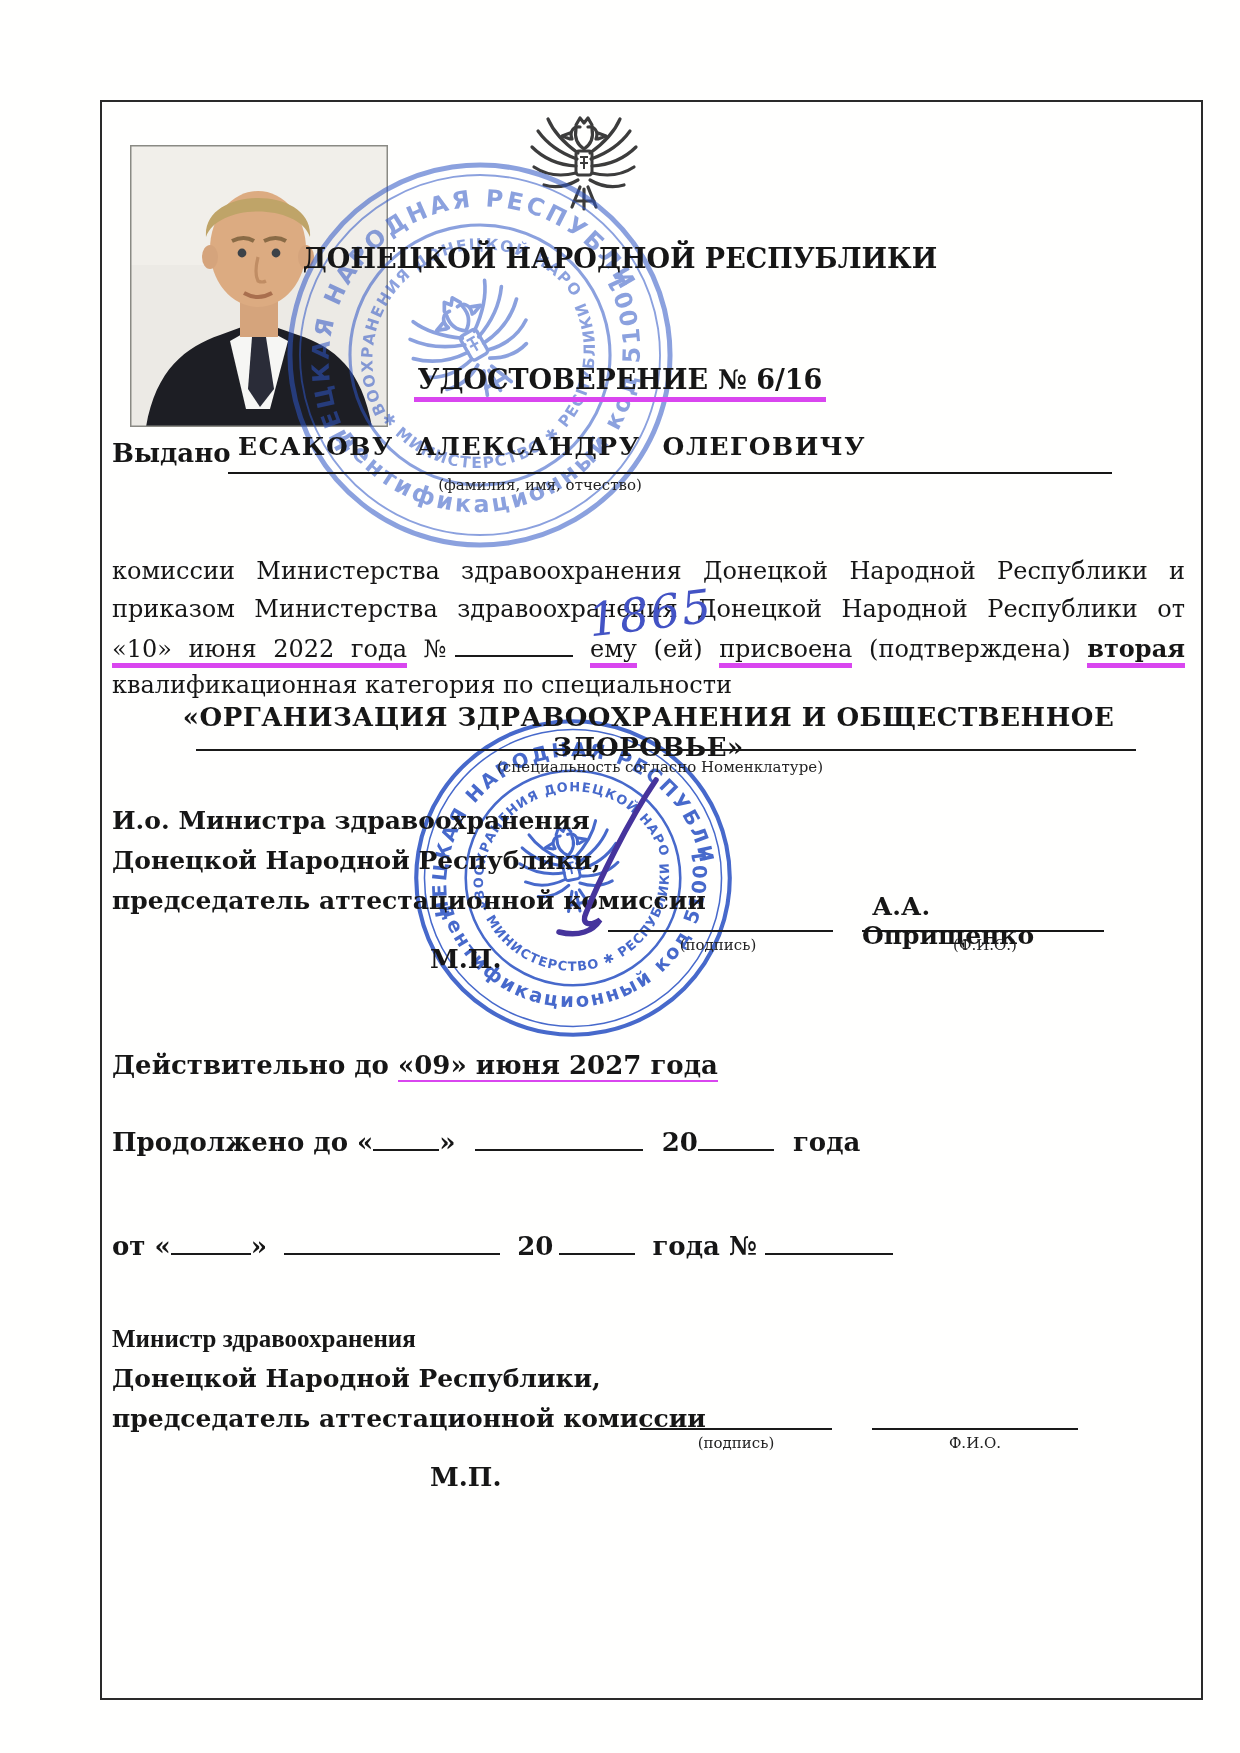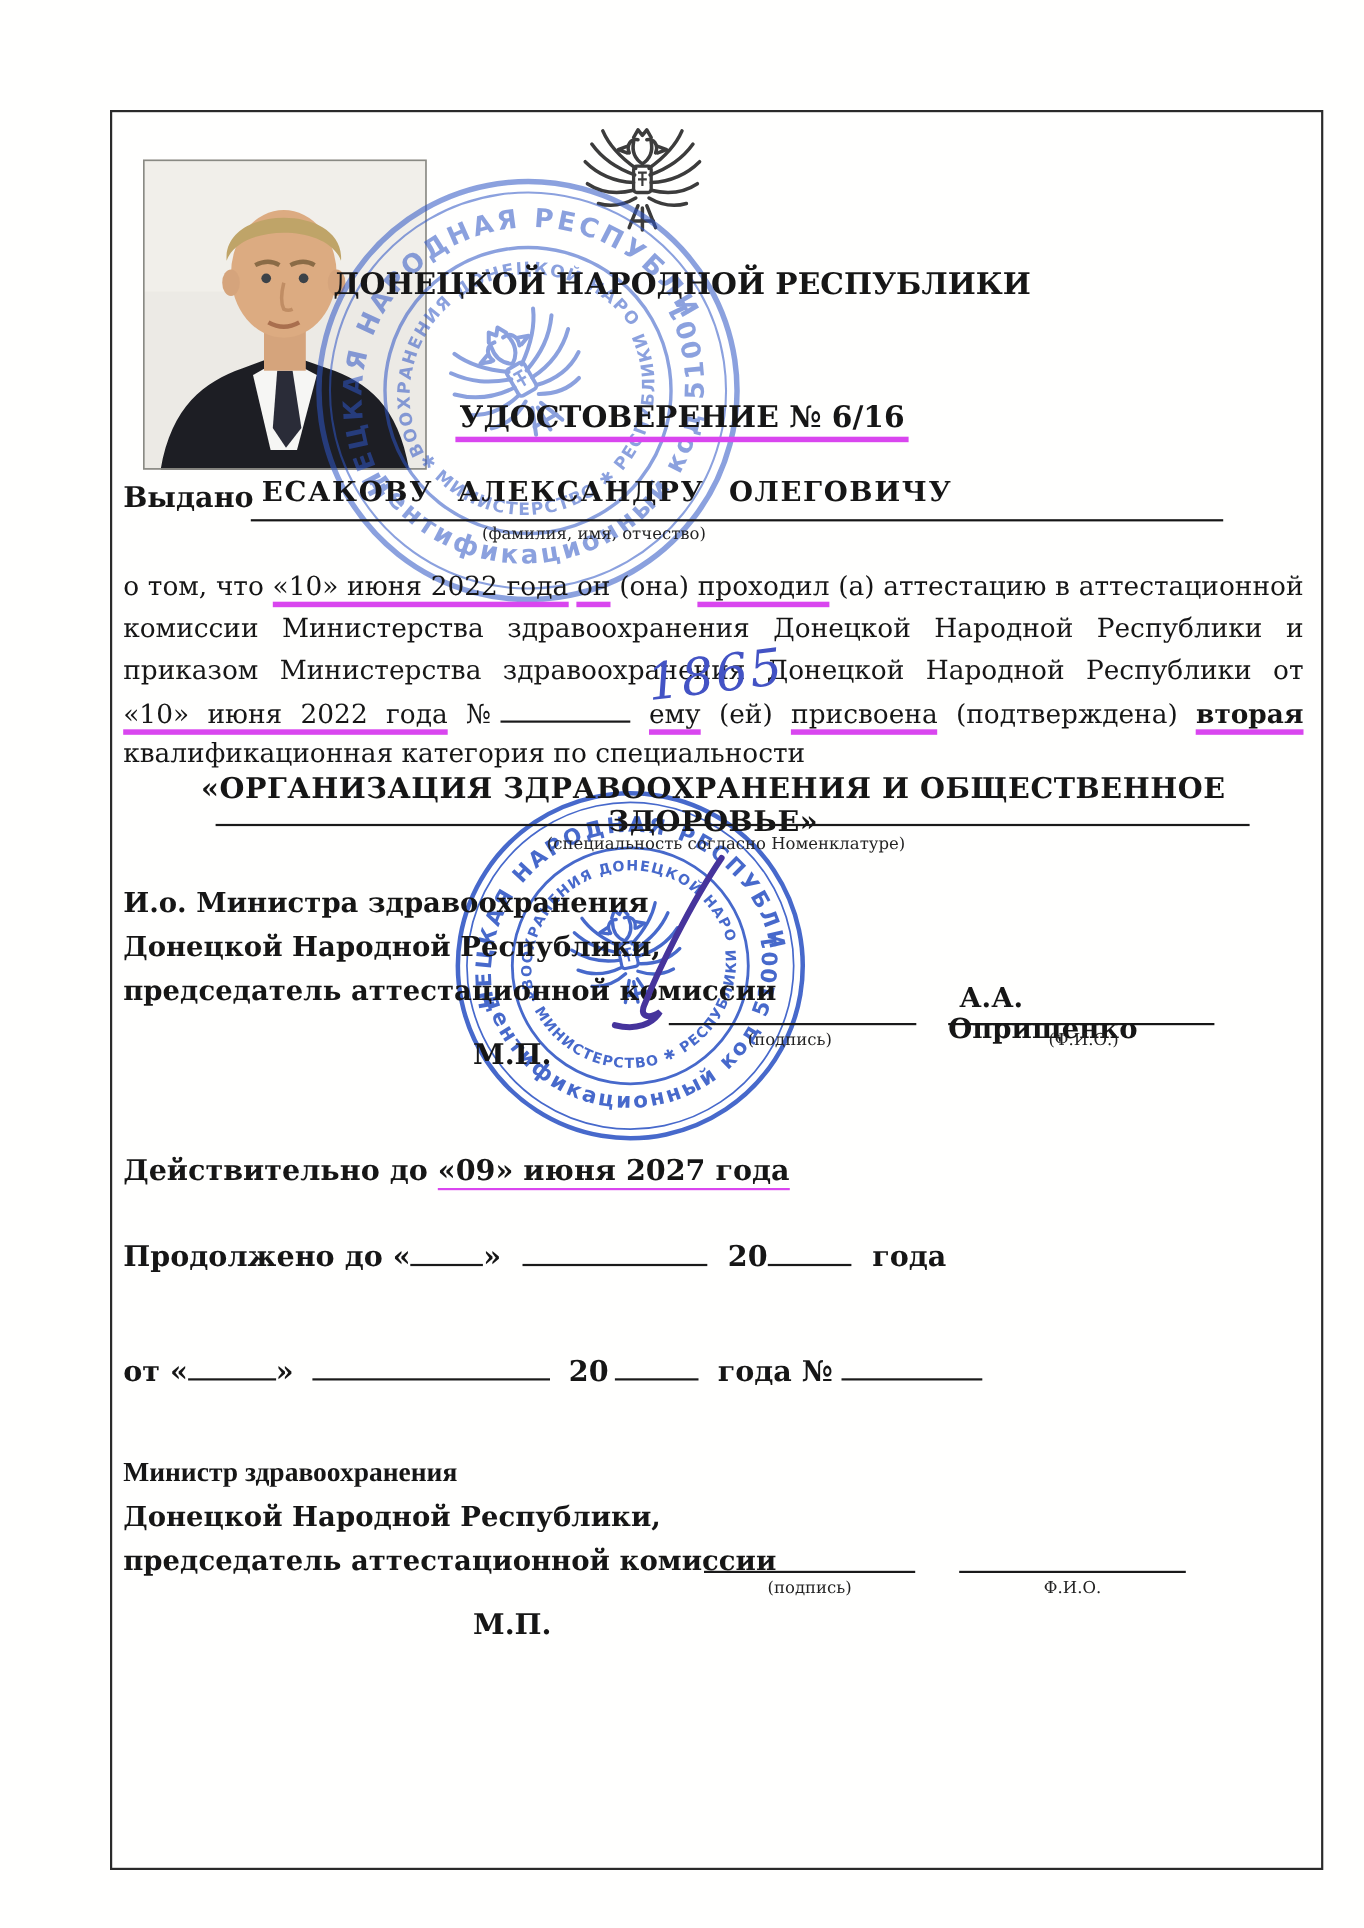--- a/index.html
+++ b/index.html
@@ -100,28 +100,20 @@
   <div class="abs z3 center" style="left:250px;top:364px;width:740px;font-size:27px;">
     <span class="b u" style="padding:0 4px 2px;">УДОСТОВЕРЕНИЕ № 6/16</span>
   </div>
 
   <div class="abs z3 b" style="left:112px;top:438px;font-size:26px;">Выдано</div>
   <div class="abs z3" style="left:228px;top:432px;width:884px;border-bottom:2.4px solid #161616;height:40px;">
     <span class="b" style="font-size:25px;letter-spacing:1.5px;word-spacing:12px;padding-left:10px;">ЕСАКОВУ АЛЕКСАНДРУ ОЛЕГОВИЧУ</span>
   </div>
   <div class="abs z3 cap" style="left:390px;top:476px;width:300px;">(фамилия, имя, отчество)</div>
 
-  <div class="abs z3 body-line just" style="left:112px;top:516px;">
-    <span>о том, что</span>
-    <span class="u">«10» июня 2022 года</span>
-    <span class="u">он</span>
-    <span>(она)</span>
-    <span class="u">проходил</span>
-    <span>(а) аттестацию в аттестационной</span>
-  </div>
   <div class="abs z3 body-line just" style="left:112px;top:554px;">комиссии Министерства здравоохранения Донецкой Народной Республики и</div>
   <div class="abs z3 body-line just" style="left:112px;top:592px;">приказом Министерства здравоохранения Донецкой Народной Республики от</div>
   <div class="abs z3 body-line just" style="left:112px;top:630px;">
     <span class="u">«10» июня 2022 года</span>
     <span>№</span><span class="blank" style="width:118px;"></span>
     <span class="u">ему</span>
     <span>(ей)</span>
     <span class="u">присвоена</span>
     <span>(подтверждена)</span>
     <span class="u b">вторая</span>

